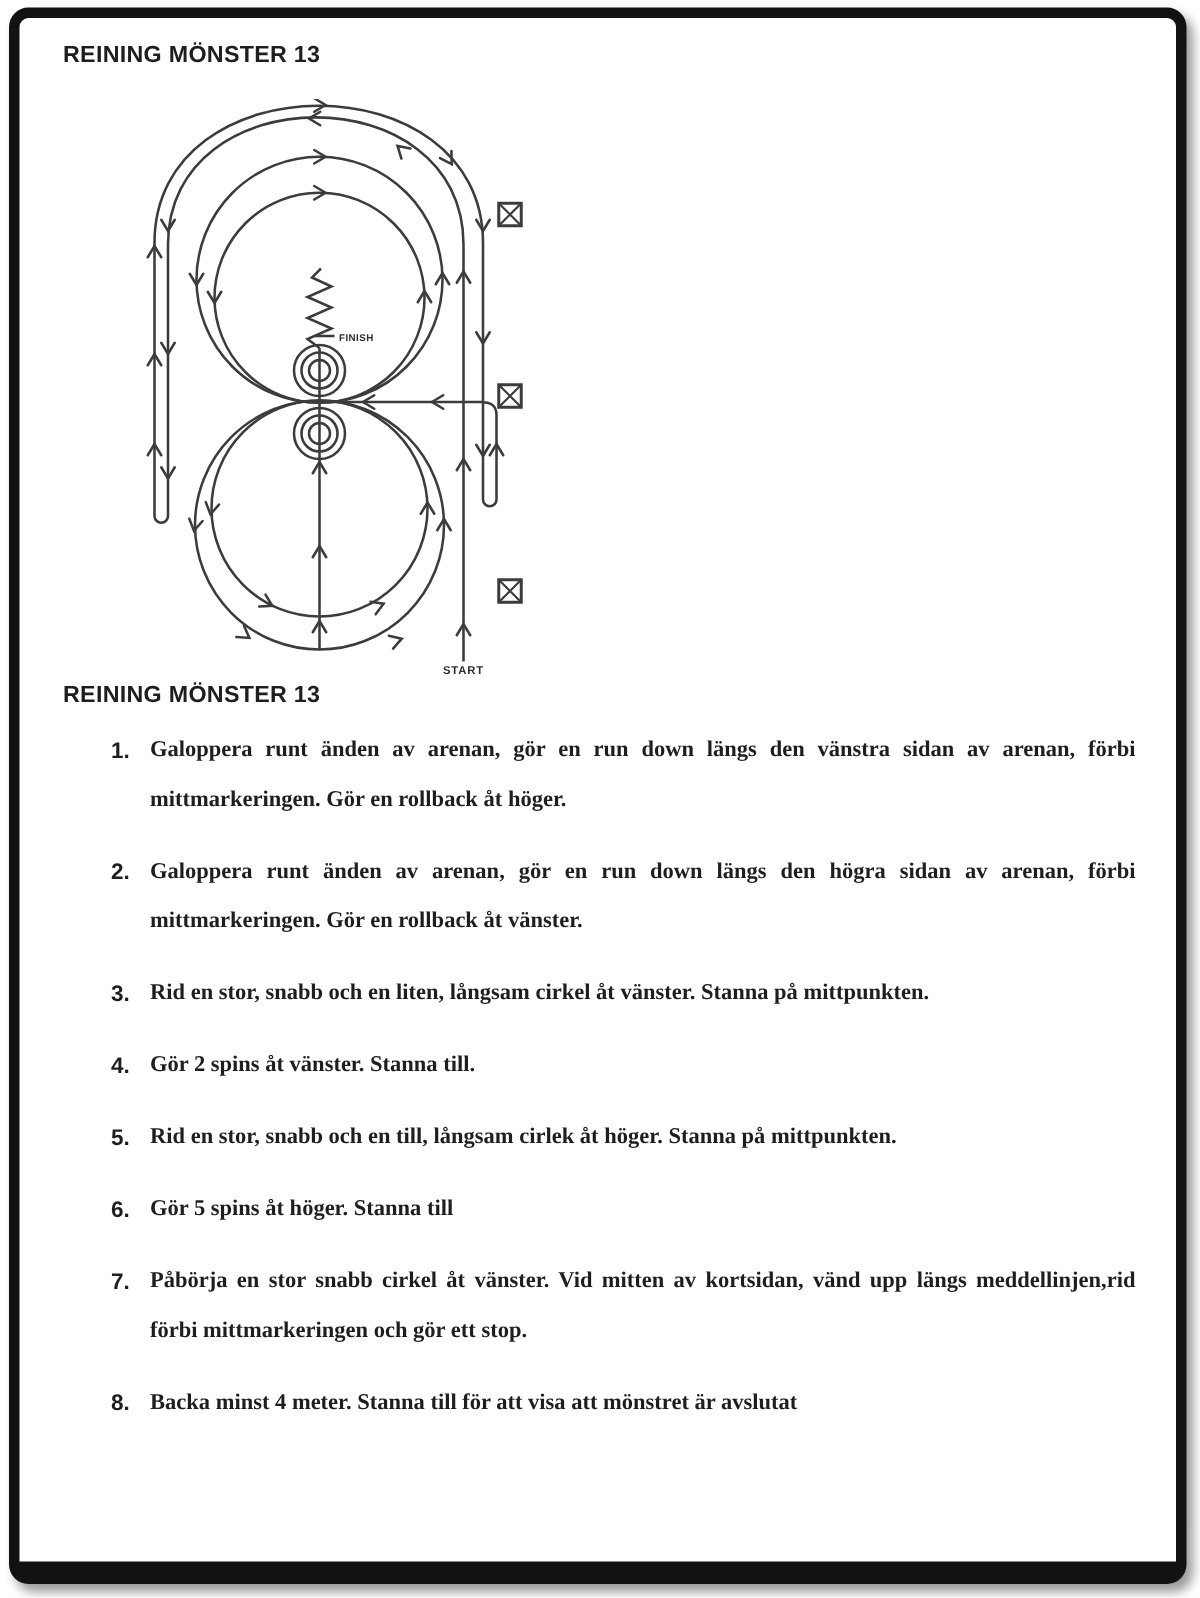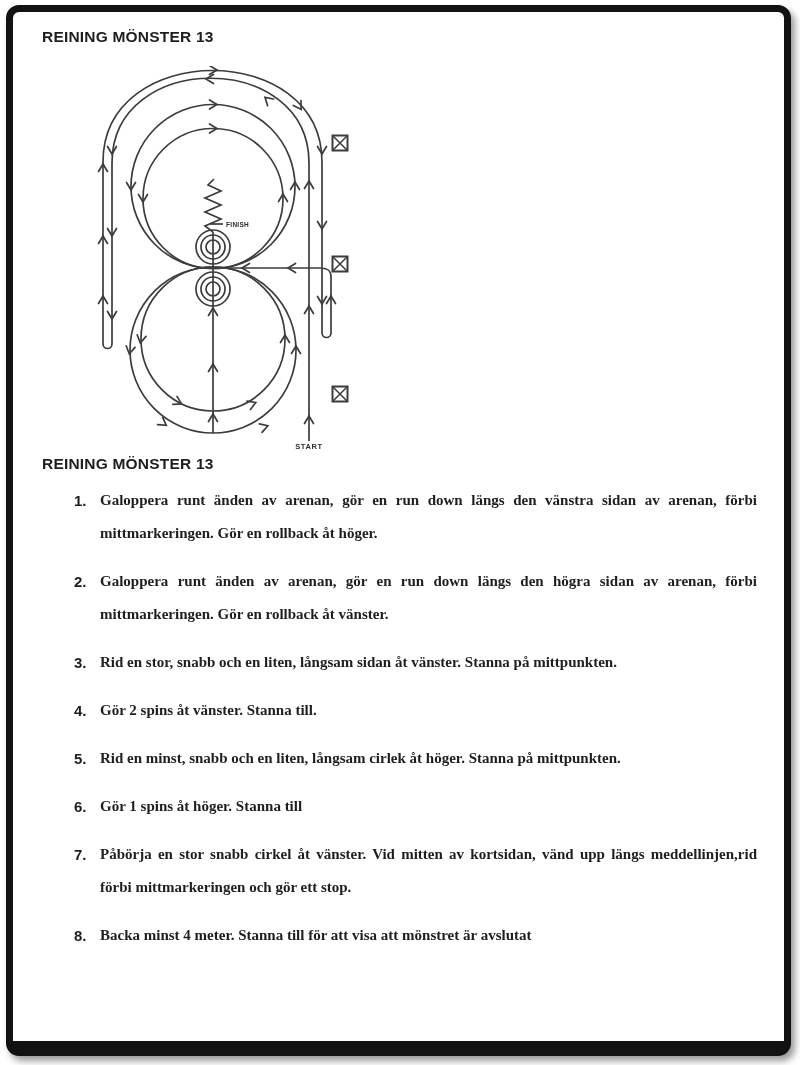--- a/index.html
+++ b/index.html
@@ -155,36 +155,36 @@
     <div class="instr-text">Galoppera runt änden av arenan, gör en run down längs den vänstra sidan av arenan, förbi mittmarkeringen. Gör en rollback åt höger.</div>
   </div>
 
   <div class="instr-item">
     <div class="instr-num">2.</div>
     <div class="instr-text">Galoppera runt änden av arenan, gör en run down längs den högra sidan av arenan, förbi mittmarkeringen. Gör en rollback åt vänster.</div>
   </div>
 
   <div class="instr-item">
     <div class="instr-num">3.</div>
-    <div class="instr-text">Rid en stor, snabb och en liten, långsam sidan åt vänster. Stanna på mittpunkten.</div>
+    <div class="instr-text">Rid en stor, snabb och en liten, långsam cirkel åt vänster. Stanna på mittpunkten.</div>
   </div>
 
   <div class="instr-item">
     <div class="instr-num">4.</div>
     <div class="instr-text">Gör 2 spins åt vänster. Stanna till.</div>
   </div>
 
   <div class="instr-item">
     <div class="instr-num">5.</div>
-    <div class="instr-text">Rid en minst, snabb och en liten, långsam cirlek åt höger. Stanna på mittpunkten.</div>
+    <div class="instr-text">Rid en stor, snabb och en till, långsam cirlek åt höger. Stanna på mittpunkten.</div>
   </div>
 
   <div class="instr-item">
     <div class="instr-num">6.</div>
-    <div class="instr-text">Gör 1 spins åt höger. Stanna till</div>
+    <div class="instr-text">Gör 5 spins åt höger. Stanna till</div>
   </div>
 
   <div class="instr-item">
     <div class="instr-num">7.</div>
     <div class="instr-text">Påbörja en stor snabb cirkel åt vänster. Vid mitten av kortsidan, vänd upp längs meddellinjen,rid förbi mittmarkeringen och gör ett stop.</div>
   </div>
 
   <div class="instr-item">
     <div class="instr-num">8.</div>
     <div class="instr-text">Backa minst 4 meter. Stanna till för att visa att mönstret är avslutat</div>

